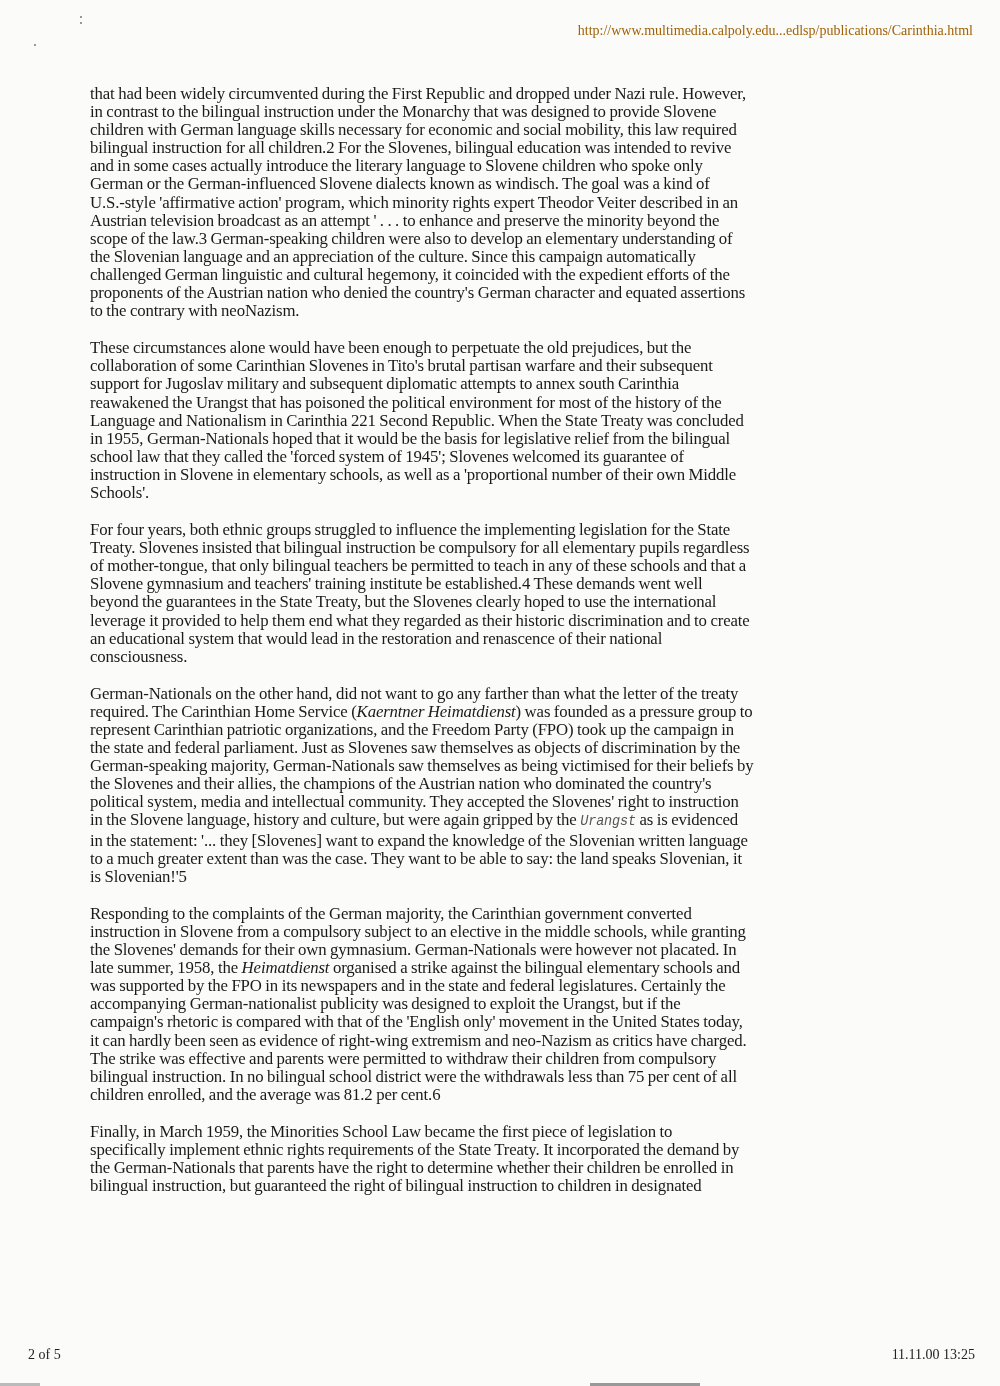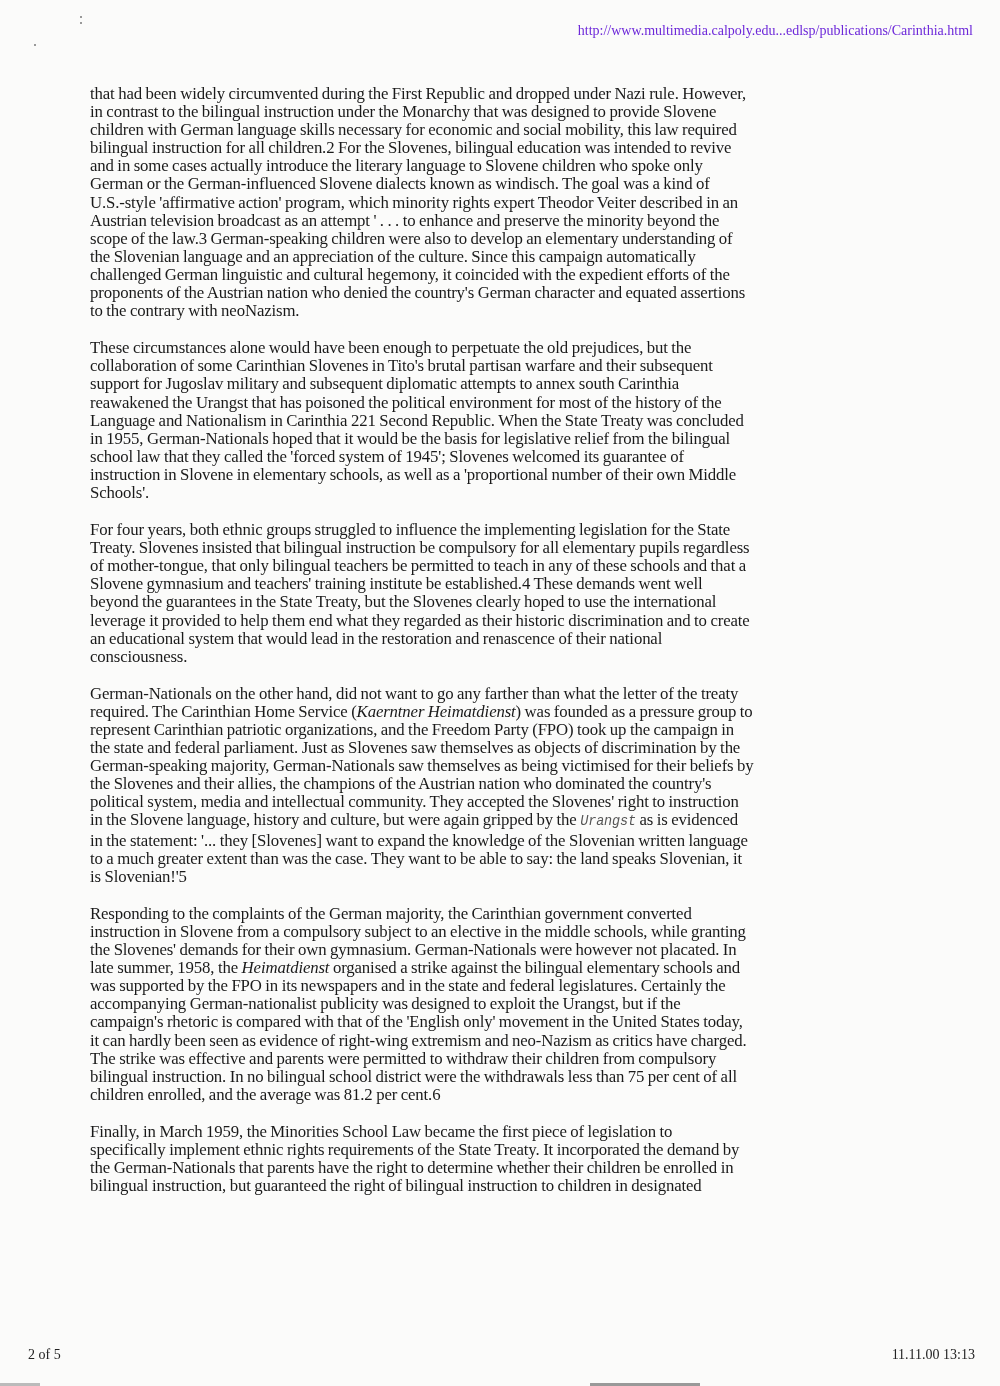--- a/index.html
+++ b/index.html
@@ -6,21 +6,21 @@
     body {
       width: 1000px; height: 1386px;
       background: #fbfbfa;
       position: relative;
       overflow: hidden;
       font-family: "Liberation Serif", serif;
       color: #1a1a1a;
     }
     .url {
       position: absolute; top: 23px; right: 27px;
-      font-size: 14px; color: #6d28d9;
+      font-size: 14px; color: #a16207;
       white-space: nowrap;
     }
     .content {
       position: absolute; left: 90px; top: 84px;
       width: 830px;
     }
     .para {
       margin: 0 0 19px 0;
       font-size: 17.4px;
       line-height: 18.1px;
@@ -134,16 +134,16 @@
   <p class="para">
     <span class="line">Finally, in March 1959, the Minorities School Law became the first piece of legislation to</span>
     <span class="line">specifically implement ethnic rights requirements of the State Treaty. It incorporated the demand by</span>
     <span class="line">the German-Nationals that parents have the right to determine whether their children be enrolled in</span>
     <span class="line">bilingual instruction, but guaranteed the right of bilingual instruction to children in designated</span>
   </p>
 
 </div>
 
 <div class="footer-left">2 of 5</div>
-<div class="footer-right">11.11.00 13:13</div>
+<div class="footer-right">11.11.00 13:25</div>
 
 <div class="scan-bar" style="left:0;width:40px;"></div>
 <div class="scan-bar" style="left:590px;width:110px;background:#999;"></div>
 
 </body></html>

